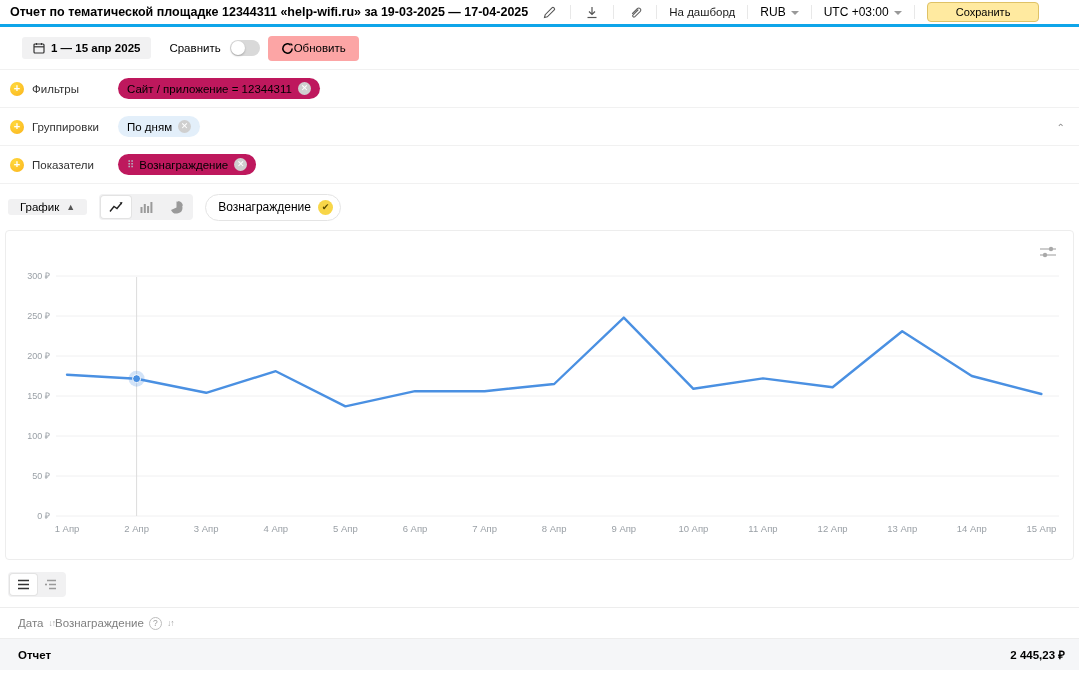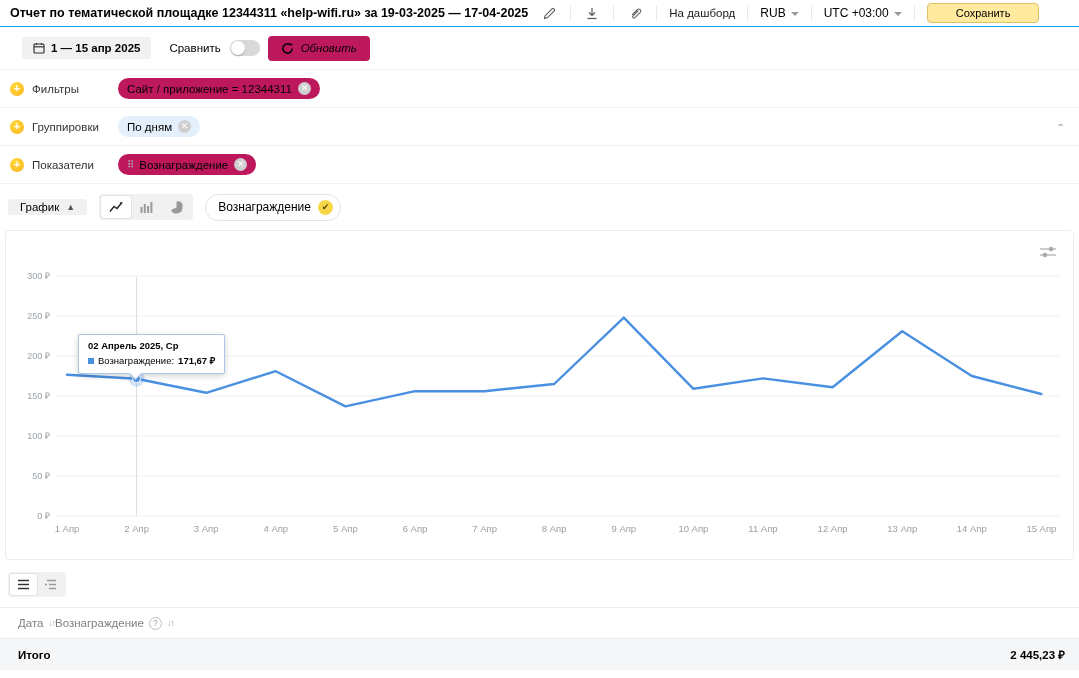--- a/index.html
+++ b/index.html
@@ -1,41 +1,41 @@
 <!DOCTYPE html>
 <html><head>
 <meta charset="utf-8">
 <style>
   * { margin:0; padding:0; box-sizing:border-box; }
   html,body { width:1079px; height:678px; }
   body { font-family:"Liberation Sans",sans-serif; background:#fff; color:#000; overflow:hidden; font-size:12px; }
 
   
-  .topbar { height:27px; display:flex; align-items:center; padding:0 10px; border-bottom:1px solid #0ea5e9; background:#fff; }
+  .topbar { height:27px; display:flex; align-items:center; padding:0 10px; border-bottom:3px solid #0ea5e9; background:#fff; }
   .title { font-size:12.5px; font-weight:bold; white-space:nowrap; }
   .top-actions { display:flex; align-items:center; margin-left:12px; }
   .vsep { width:1px; height:14px; background:#e8e8e8; margin:0 12px; }
   .icon-btn { display:inline-flex; align-items:center; justify-content:center; width:18px; height:18px; cursor:pointer; }
   .icon-btn svg { display:block; }
   .link-text { font-size:11.5px; color:#1b1b1b; cursor:pointer; white-space:nowrap; }
   .dd { display:inline-flex; align-items:center; gap:5px; cursor:pointer; font-size:12px; white-space:nowrap; }
   .caret { width:0; height:0; border-left:4px solid transparent; border-right:4px solid transparent; border-top:4px solid #999; margin-top:1px; }
   .save-btn { background:#ffeaa0; border:1px solid #dfc266; border-radius:4px; font-size:11px; padding:3px 28px; cursor:pointer; font-family:inherit; }
 
   
   .toolbar { height:43px; display:flex; align-items:center; padding:0 8px; border-bottom:1px solid #f1f1f1; }
   .preset-group { display:flex; gap:2px; }
   .preset-group .preset { background:#f1f1f2; border:none; font-family:inherit; font-size:11.5px; padding:5px 12px; cursor:pointer; }
   .preset-group .preset:first-child { border-radius:3px 0 0 3px; }
   .preset-group .preset:last-child { border-radius:0 3px 3px 0; }
   .cal-btn { display:inline-flex; align-items:center; gap:6px; background:#f1f1f2; border:none; border-radius:3px; font-family:inherit; font-size:11.5px; font-weight:bold; padding:5px 11px; margin-left:14px; cursor:pointer; }
   .compare { margin-left:18px; font-size:11.5px; }
   .toggle { width:30px; height:16px; border-radius:9px; background:#d9d9d9; position:relative; margin-left:9px; cursor:pointer; }
   .toggle .knob { position:absolute; left:1px; top:1px; width:14px; height:14px; border-radius:50%; background:#fff; box-shadow:0 1px 2px rgba(0,0,0,.25); }
-  .refresh-btn { display:inline-flex; align-items:center; gap:7px; background:#be185d; border:none; border-radius:4px; font-family:inherit; font-size:11.5px; padding:6px 13px; margin-left:8px; cursor:pointer;font-style:italic; }
+  .refresh-btn { display:inline-flex; align-items:center; background:#fca5a5; border:none; border-radius:4px; font-family:inherit; font-size:11.5px; padding:6px 13px; margin-left:8px; cursor:pointer; }
 
   
   .param-row { height:38px; display:flex; align-items:center; padding:0 10px; border-bottom:1px solid #f1f1f1; position:relative; }
   .param-label { display:flex; align-items:center; gap:8px; width:100px; cursor:pointer; }
   .plus-ic { width:14px; height:14px; border-radius:50%; background:radial-gradient(circle at 35% 30%, #ffd93d, #fbb31c); color:#fff; font-size:11px; line-height:13px; text-align:center; font-weight:bold; }
   .param-label span.lbl { font-size:11.5px; color:#333; }
   .chips { display:flex; align-items:center; margin-left:8px; gap:8px; }
   .chip { display:inline-flex; align-items:center; gap:6px; border-radius:13px; padding:4px 9px; font-size:11.5px; cursor:pointer; }
   .chip.cream { background:#be185d; }
   .chip.blue { background:#e3effa; }
@@ -252,28 +252,20 @@
       <circle cx="130.6" cy="147.66400000000002" r="8" fill="#4a90e2" opacity="0.25"></circle>
       <circle cx="130.6" cy="147.66400000000002" r="4" fill="#4a90e2" stroke="#fff" stroke-width="1"></circle>
     </svg>
   <span class="chart-settings">
     <svg width="18" height="14" viewBox="0 0 18 14">
         <path d="M1 4h16M1 10h16" stroke="#bdbdbd" stroke-width="1.3"></path>
         <circle cx="12" cy="4" r="2.2" fill="#a9a9a9"></circle>
         <circle cx="6" cy="10" r="2.2" fill="#a9a9a9"></circle>
       </svg>
   </span>
-  <div class="tooltip">
-    <div class="t1">02 Апрель 2025, Ср</div>
-    <div class="t2">
-      <span class="dot"></span>
-      <span>Вознаграждение:</span>
-      <span class="val">171,67 ₽</span>
-    </div>
-  </div>
 </div>
 
 <div class="view-toggle-wrap">
   <div class="view-toggle">
     <span class="seg active">
       <svg width="13" height="11" viewBox="0 0 13 11">
           <path d="M1 1.5h11M1 5.5h11M1 9.5h11" stroke="#333" stroke-width="1.6"></path>
         </svg>
     </span>
     <span class="seg">
@@ -291,16 +283,16 @@
       <span>Дата</span>
       <span class="sort">↓↑</span>
     </span>
     <span class="th">
       <span>Вознаграждение</span>
       <span class="qmark">?</span>
       <span class="sort">↓↑</span>
     </span>
   </div>
   <div class="tbl-total">
-    <span>Итого</span>
+    <span>Отчет</span>
     <span>2 445,23 ₽</span>
   </div>
 </div>
 
 </body></html>

